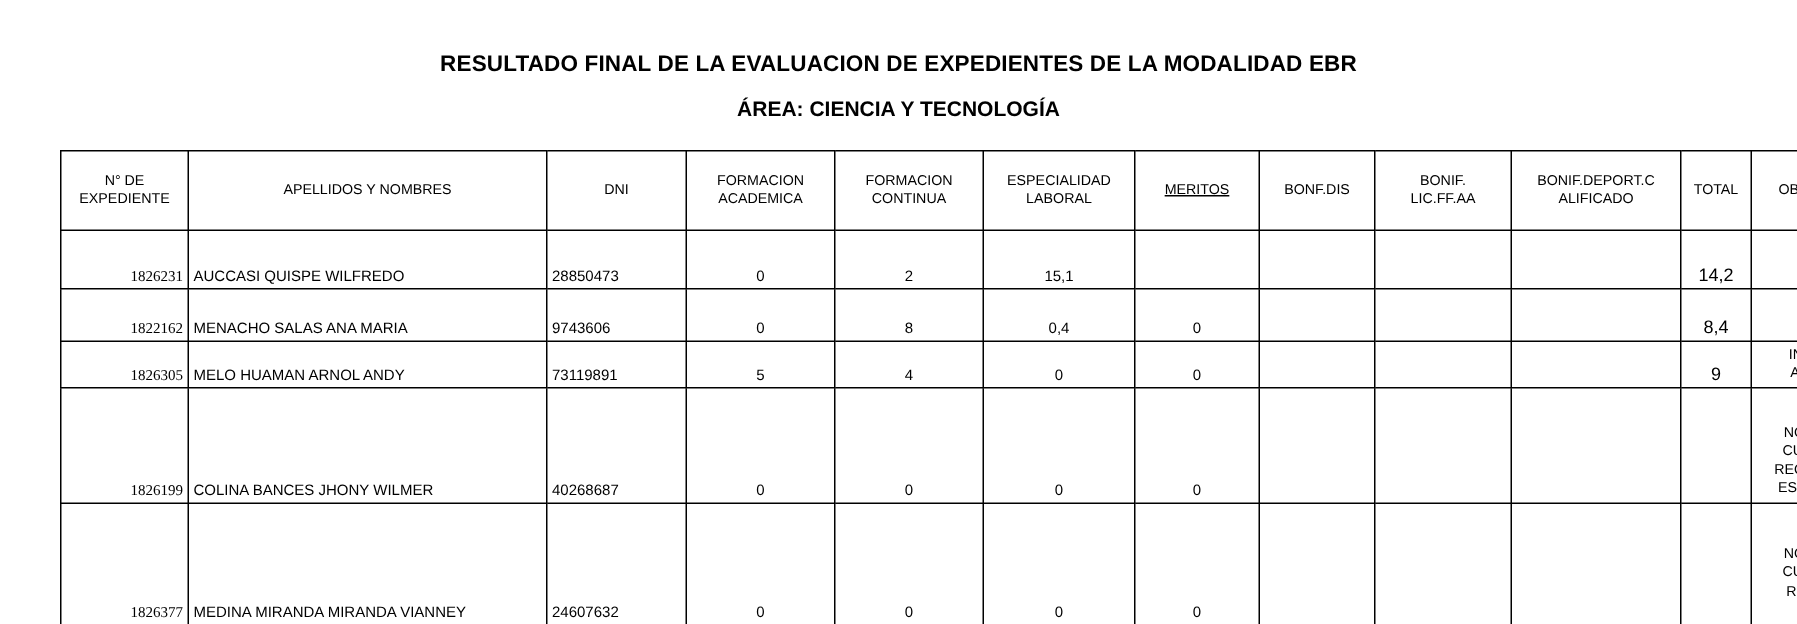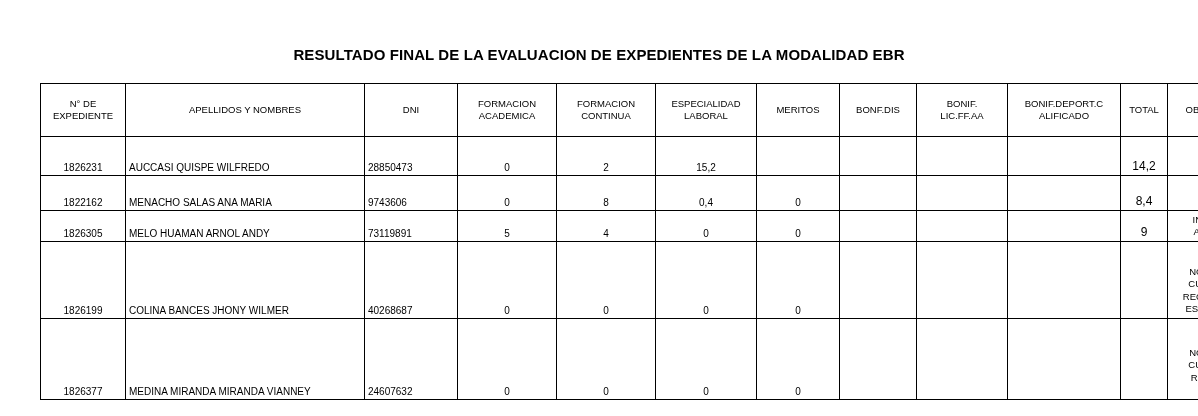--- a/index.html
+++ b/index.html
@@ -13,21 +13,21 @@
     font-family: "Liberation Sans", sans-serif;
     color: #000000;
     overflow: hidden;
   }
   .page {
     position: relative;
     width: 1198px;
     height: 416px;
   }
   .title-block {
-    padding-top: 46px;
+    padding-top: 34px;
     text-align: center;
   }
   .doc-title {
     font-size: 15px;
     font-weight: bold;
     letter-spacing: 0.1px;
     line-height: 1.2;
   }
   .doc-subtitle {
     font-size: 14px;
@@ -58,34 +58,35 @@
     text-align: center;
     font-size: 9.5px;
     line-height: 1.25;
   }
   th.h-exp { width: 78px; }
   th.h-nom { width: 232px; }
   th.h-dni { width: 86px; margin-left: 20px; }
   th.h-fa  { width: 92px; }
   th.h-fc  { width: 92px; }
   th.h-el  { width: 94px; }
-  th.h-mer { width: 76px; }
+  th.h-mer { width: 76px; text-decoration: underline; }
   th.h-bd  { width: 70px; }
   th.h-blic{ width: 84px; }
   th.h-bdep{ width: 106px; }
   th.h-tot { width: 40px; }
   th.h-obs { width: 98px; }
 
   th.left-align {
     text-align: left;
     padding-left: 4px;
   }
   td.c-exp {
-    text-align: center;
-    font-size: 10px;
+    text-align: right;
+    font-size: 10px;
+    font-family: Liberation Serif, serif;
   }
   td.c-nom {
     text-align: left;
     padding-left: 5px;
     font-size: 10px;
     margin-top: 26px;
   }
   td.c-dni {
     font-size: 10px;
   }
@@ -110,20 +111,21 @@
   tr.r-h4 td { height: 72px; }
   tr.r-h5 td { height: 76px; }
 </style>
 </head>
 <body>
 
 <div class="page">
 
   <div class="title-block">
     <div class="doc-title">RESULTADO FINAL DE LA EVALUACION DE EXPEDIENTES DE LA MODALIDAD EBR</div>
+    <div class="doc-subtitle">ÁREA:  CIENCIA Y TECNOLOGÍA</div>
   </div>
 
   <div class="table-wrap">
     <table class="result">
       <thead>
         <tr>
           <th class="h-exp">
             <span>N° DE</span><br>
             <span>EXPEDIENTE</span>
           </th>
@@ -156,21 +158,21 @@
 
         </tr>
       </thead>
       <tbody>
         <tr class="r-h1">
           <td class="c-exp">1826231</td>
           <td class="c-nom">AUCCASI QUISPE WILFREDO</td>
           <td class="c-dni">28850473</td>
           <td class="c-num">0</td>
           <td class="c-num">2</td>
-          <td class="c-num">15,2</td>
+          <td class="c-num">15,1</td>
           <td class="c-num"></td>
           <td class="c-num"></td>
           <td class="c-num"></td>
           <td class="c-num"></td>
           <td class="c-tot">14,2</td>
           <td class="c-obs"></td>
 
         </tr>
         <tr class="r-h2">
           <td class="c-exp">1822162</td>

